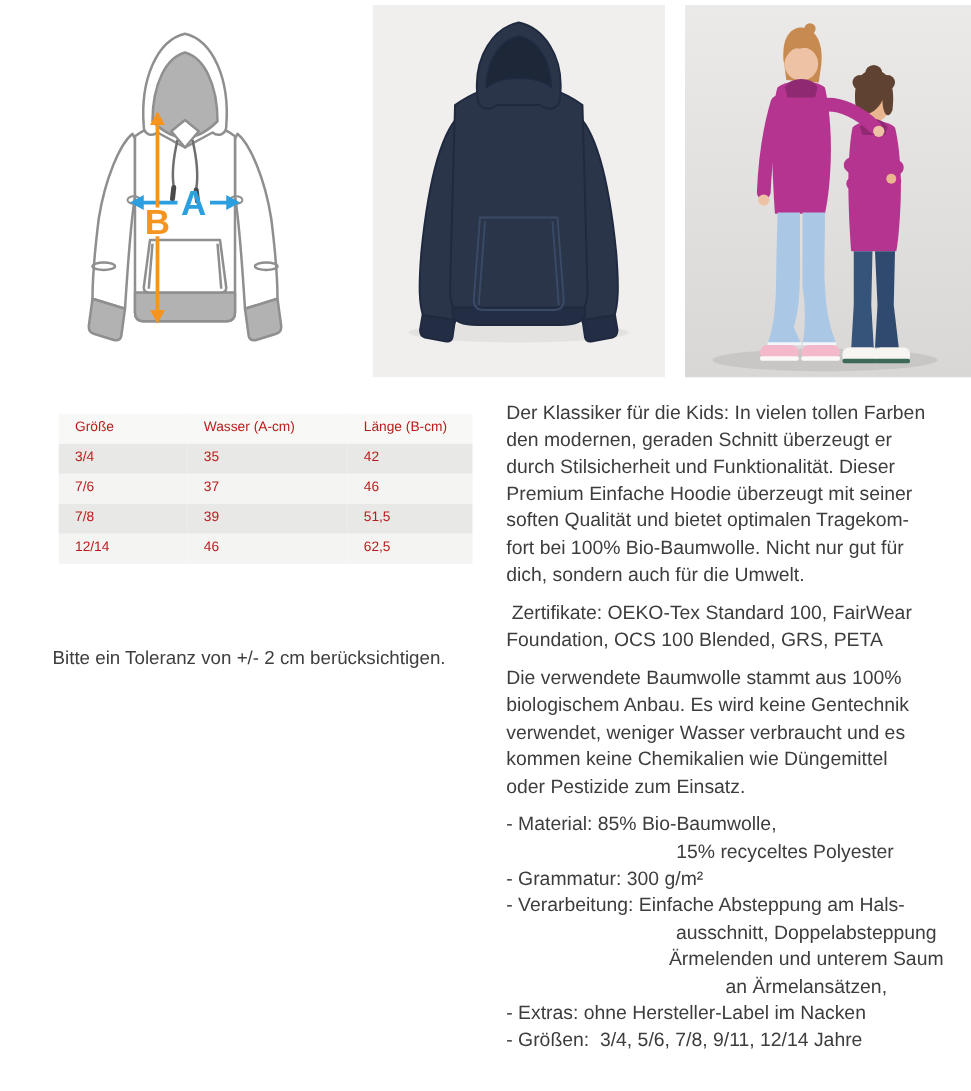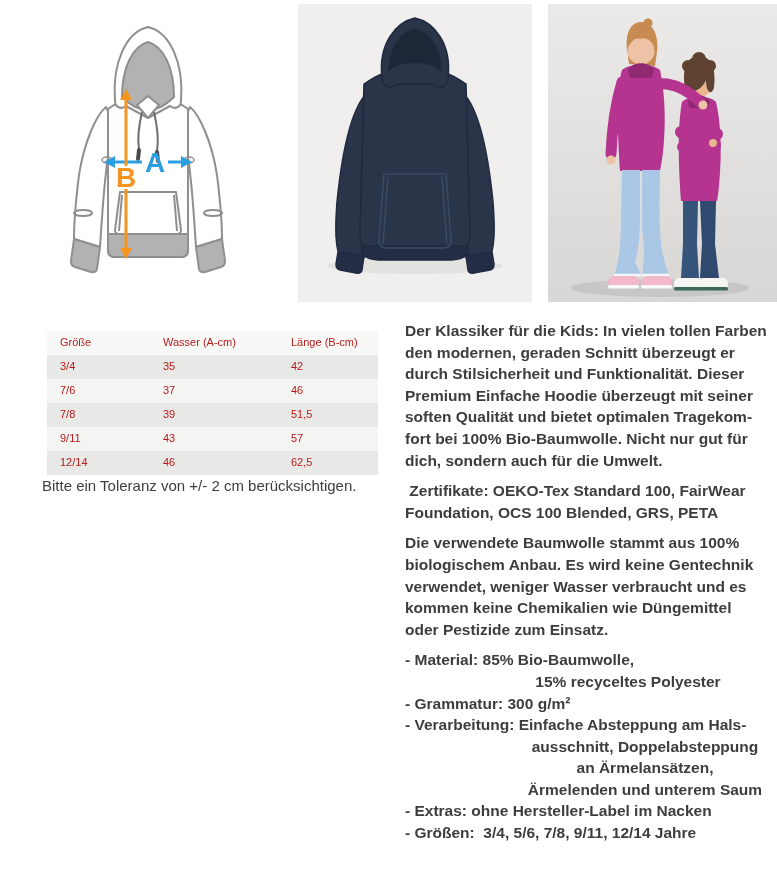--- a/index.html
+++ b/index.html
@@ -28,31 +28,31 @@
   table.size-table col.c3 { width:100px; }
   table.size-table th, table.size-table td {
     font-weight:normal; text-align:left;
     padding:2px 0 3px 13px; height:24px; line-height:19px;
   }
   table.size-table thead tr { background:#f8f8f6; }
   table.size-table tbody tr:nth-child(odd)  { background:#e8e8e6; }
   table.size-table tbody tr:nth-child(even) { background:#f4f4f2; }
 
   .tolerance {
-    position:absolute; left:42px; top:477px;
+    position:absolute; left:42px; top:518px;
     font-size:15px; color:#3e3e3e;
   }
 
   
   .desc {
     position:absolute; left:405px; top:320px; width:372px;
     font-size:15.5px; line-height:21.6px; color:#3d3d3d;
   }
   .desc .para { margin:0 0 9px 0; }
-  .desc .ln { white-space:pre;font-weight:bold; }
+  .desc .ln { white-space:pre; }
   .desc .ind1 { padding-left:74px;text-align:center; }
   .desc .ind2 { padding-left:108px;text-align:center; }
 </style>
 </head>
 <body>
 
 <div class="page">
 
   <div class="diagram-box">
     <svg viewBox="0 0 232 282">
@@ -214,25 +214,20 @@
         <td>7/6</td>
         <td>37</td>
         <td>46</td>
       </tr>
       <tr>
         <td>7/8</td>
         <td>39</td>
         <td>51,5</td>
       </tr>
       <tr>
-        <td>9/11</td>
-        <td>43</td>
-        <td>57</td>
-      </tr>
-      <tr>
         <td>12/14</td>
         <td>46</td>
         <td>62,5</td>
       </tr>
     </tbody>
   </table>
 
   <div class="tolerance">Bitte ein Toleranz von +/- 2 cm berücksichtigen.</div>
 
   <div class="desc">
@@ -255,20 +250,20 @@
       <div class="ln">verwendet, weniger Wasser verbraucht und es</div>
       <div class="ln">kommen keine Chemikalien wie Düngemittel</div>
       <div class="ln">oder Pestizide zum Einsatz.</div>
     </div>
     <div class="para">
       <div class="ln">- Material: 85% Bio-Baumwolle,</div>
       <div class="ln ind1">15% recyceltes Polyester</div>
       <div class="ln">- Grammatur: 300 g/m²</div>
       <div class="ln">- Verarbeitung: Einfache Absteppung am Hals-</div>
       <div class="ln ind2">ausschnitt, Doppelabsteppung</div>
+      <div class="ln ind2">Ärmelenden und unterem Saum</div>
       <div class="ln ind2">an Ärmelansätzen,</div>
-      <div class="ln ind2">Ärmelenden und unterem Saum</div>
       <div class="ln">- Extras: ohne Hersteller-Label im Nacken</div>
       <div class="ln">- Größen:  3/4, 5/6, 7/8, 9/11, 12/14 Jahre</div>
     </div>
   </div>
 
 </div>
 
 </body></html>

